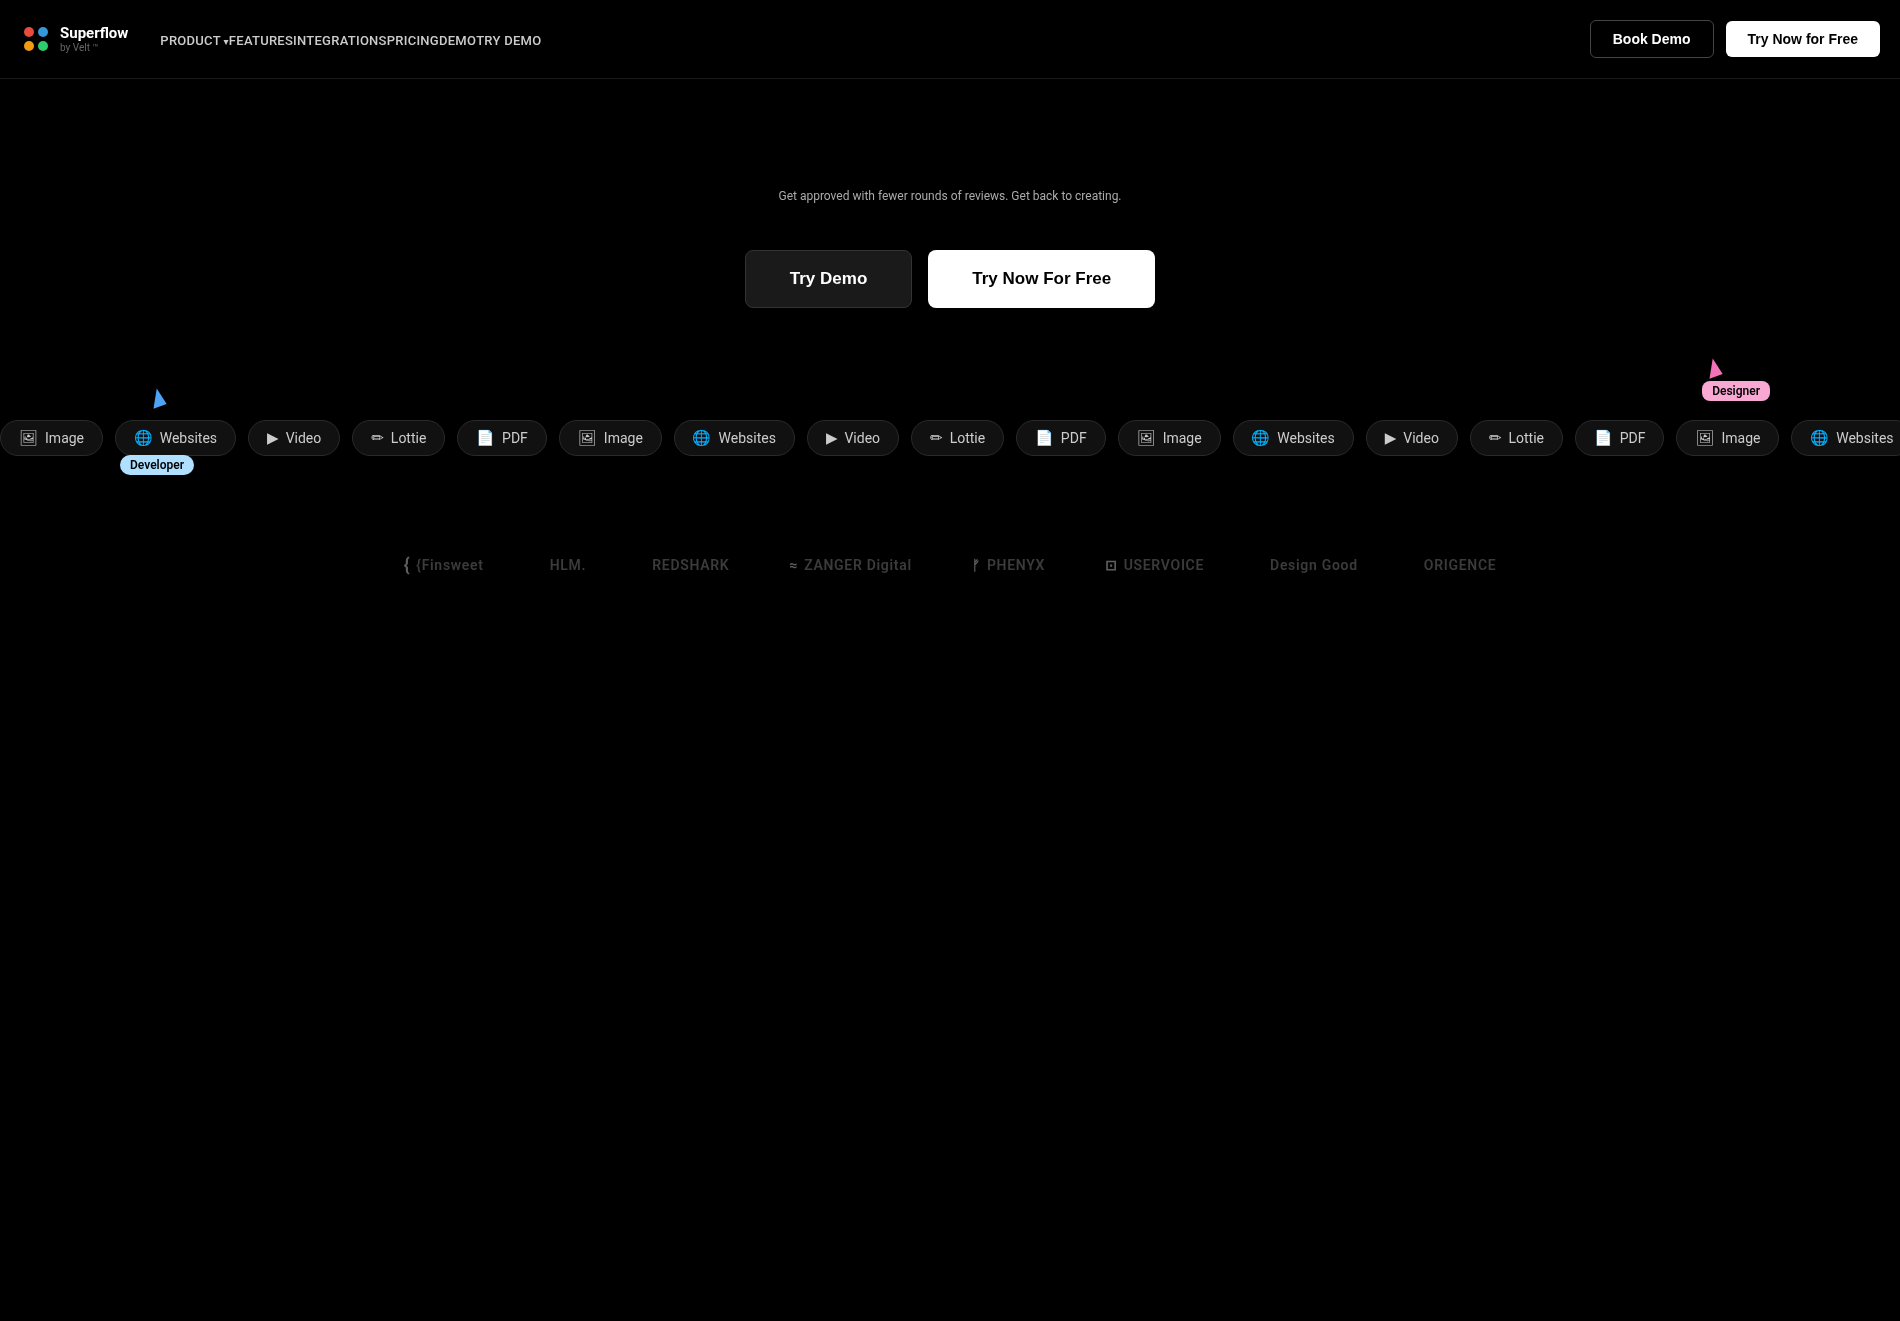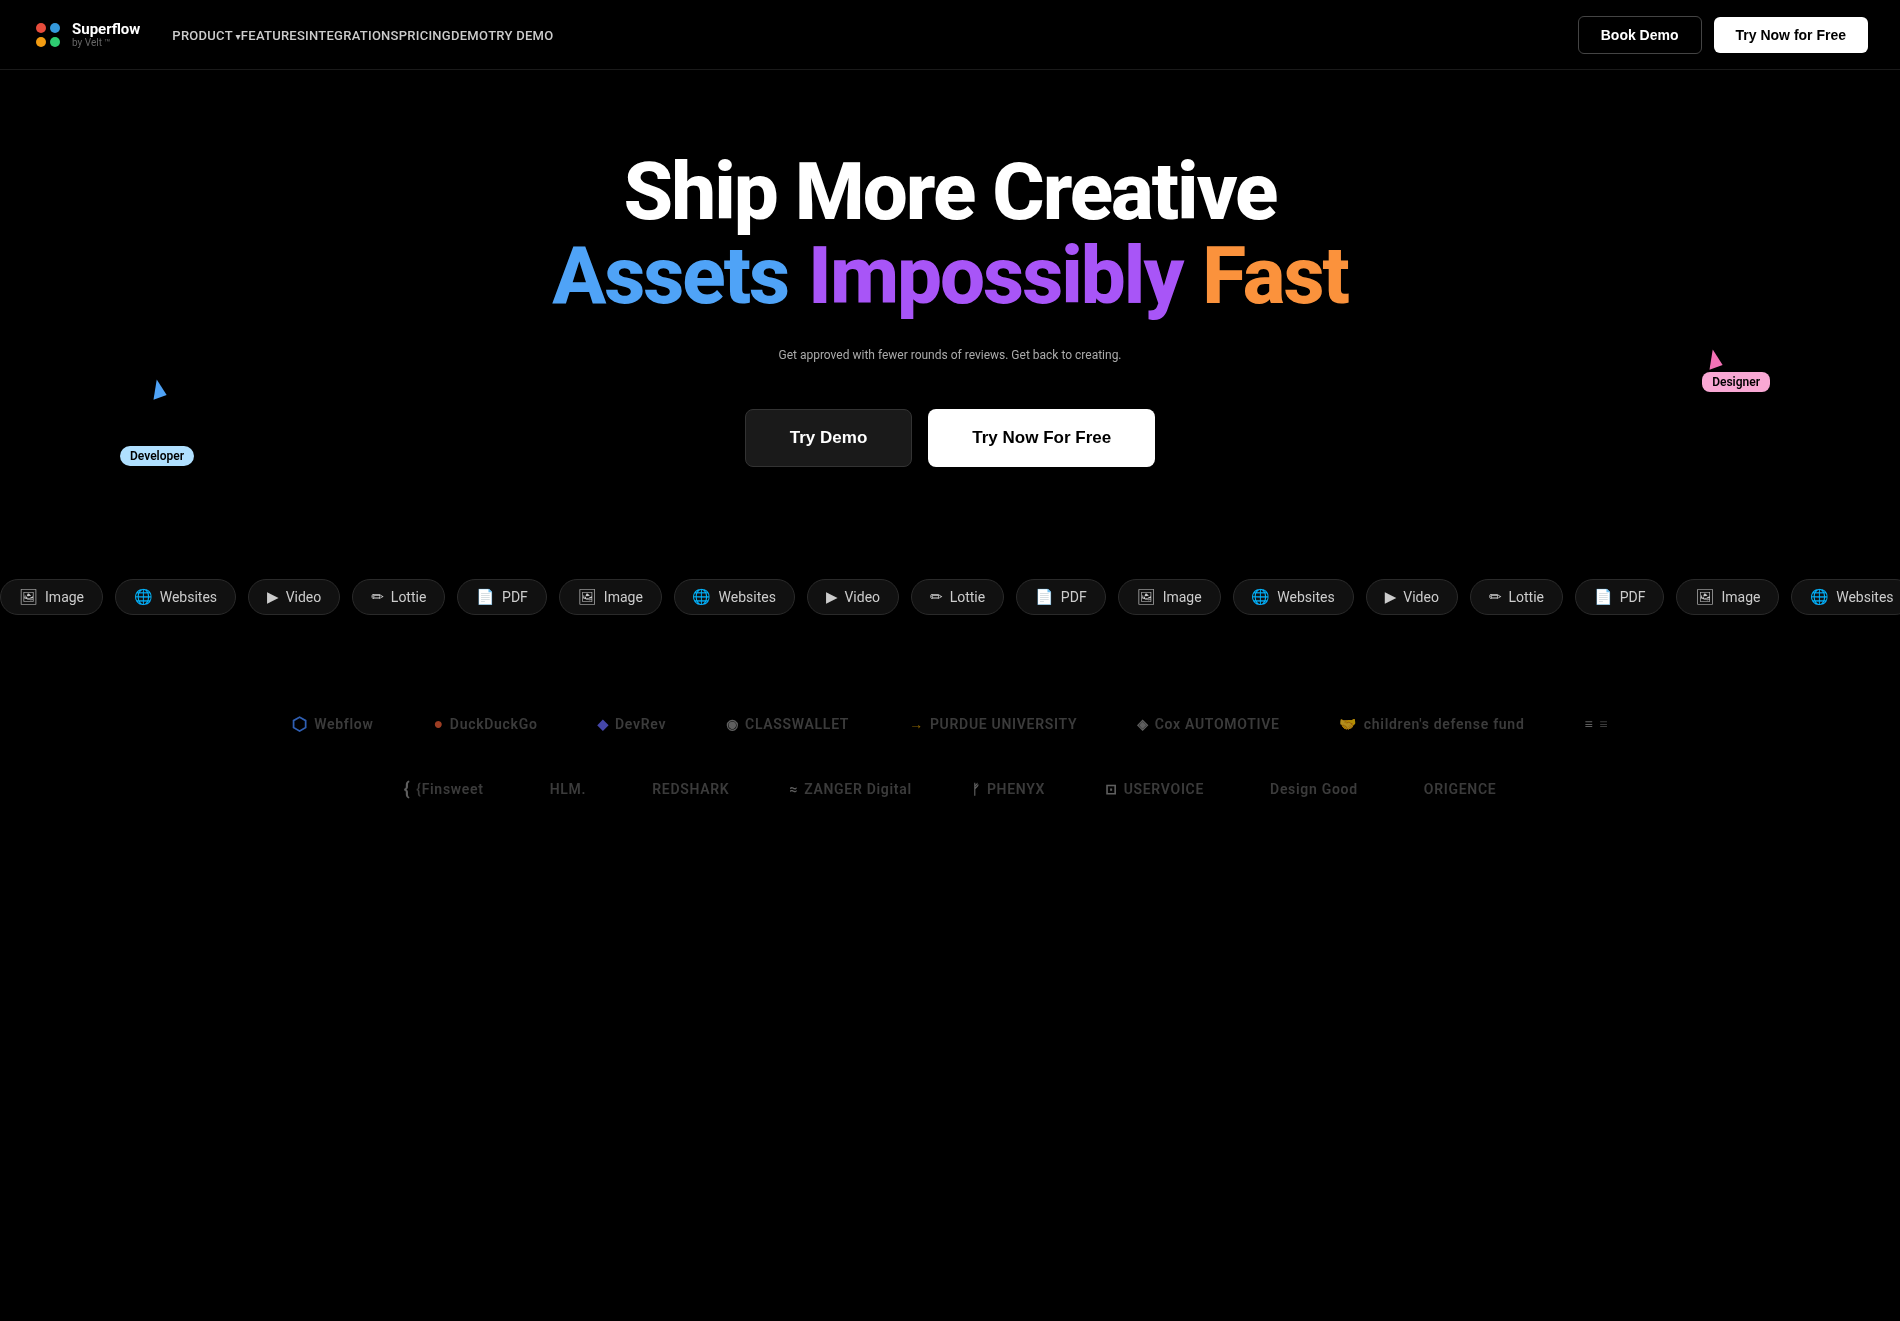--- a/index.html
+++ b/index.html
@@ -9,22 +9,22 @@
       font-family: -apple-system, BlinkMacSystemFont, 'Segoe UI', Roboto, sans-serif;
       min-height: 1321px;
       overflow-x: hidden;
     }
 
     
     nav {
       display: flex;
       align-items: center;
       justify-content: space-between;
-      padding: 0 32px;
-      height: 70px;
+      padding: 0 20px;
+      height: 79px;
       border-bottom: 1px solid #1a1a1a;
       position: sticky;
       top: 0;
       background: #000;
       z-index: 100;
     }
     .nav-left {
       display: flex;
       align-items: center;
       gap: 32px;
@@ -340,28 +340,20 @@
   <div class="cursor-developer">
     <div class="cursor-icon-blue"></div>
     <span class="label-developer">Developer</span>
   </div>
 
   <div class="cursor-designer">
     <div class="cursor-icon-pink"></div>
     <span class="label-designer">Designer</span>
   </div>
 
-  <h1>
-    <div class="hero-title-line1">Ship More Creative</div>
-    <div class="hero-title-line2">
-      <span class="word-assets">Assets</span>
-      <span class="word-impossibly">Impossibly</span>
-      <span class="word-fast">Fast</span>
-    </div>
-  </h1>
 
   <p class="hero-subtitle">Get approved with fewer rounds of reviews. Get back to creating.</p>
 
   <div class="hero-buttons">
     <button class="btn-demo">Try Demo</button>
     <button class="btn-hero-free">Try Now For Free</button>
   </div>
 </section>
 
 <div class="tags-strip">
@@ -431,30 +423,20 @@
         <span>Image</span>
       </div>
       <div class="tag-pill">
         <span class="tag-icon">🌐</span>
         <span>Websites</span>
       </div>
     </div>
 </div>
 
 <div class="logos-section">
-  <div class="logos-row" id="logos-row1">
-      <div class="logo-item logo-webflow">Webflow</div>
-      <div class="logo-item logo-duck">DuckDuckGo</div>
-      <div class="logo-item logo-devrev">DevRev</div>
-      <div class="logo-item logo-cw">CLASSWALLET</div>
-      <div class="logo-item logo-purdue">PURDUE UNIVERSITY</div>
-      <div class="logo-item logo-cox">Cox AUTOMOTIVE</div>
-      <div class="logo-item logo-cdf">children's defense fund</div>
-      <div class="logo-item logo-last">≡</div>
-    </div>
   <div class="logos-row" id="logos-row2">
       <div class="logo-item logo-finsweet">{Finsweet</div>
       <div class="logo-item logo-hlm">HLM.</div>
       <div class="logo-item logo-redshark">REDSHARK</div>
       <div class="logo-item logo-zanger">ZANGER Digital</div>
       <div class="logo-item logo-phenyx">PHENYX</div>
       <div class="logo-item logo-uservoice">USERVOICE</div>
       <div class="logo-item logo-design">Design Good</div>
       <div class="logo-item logo-origence">ORIGENCE</div>
     </div>

